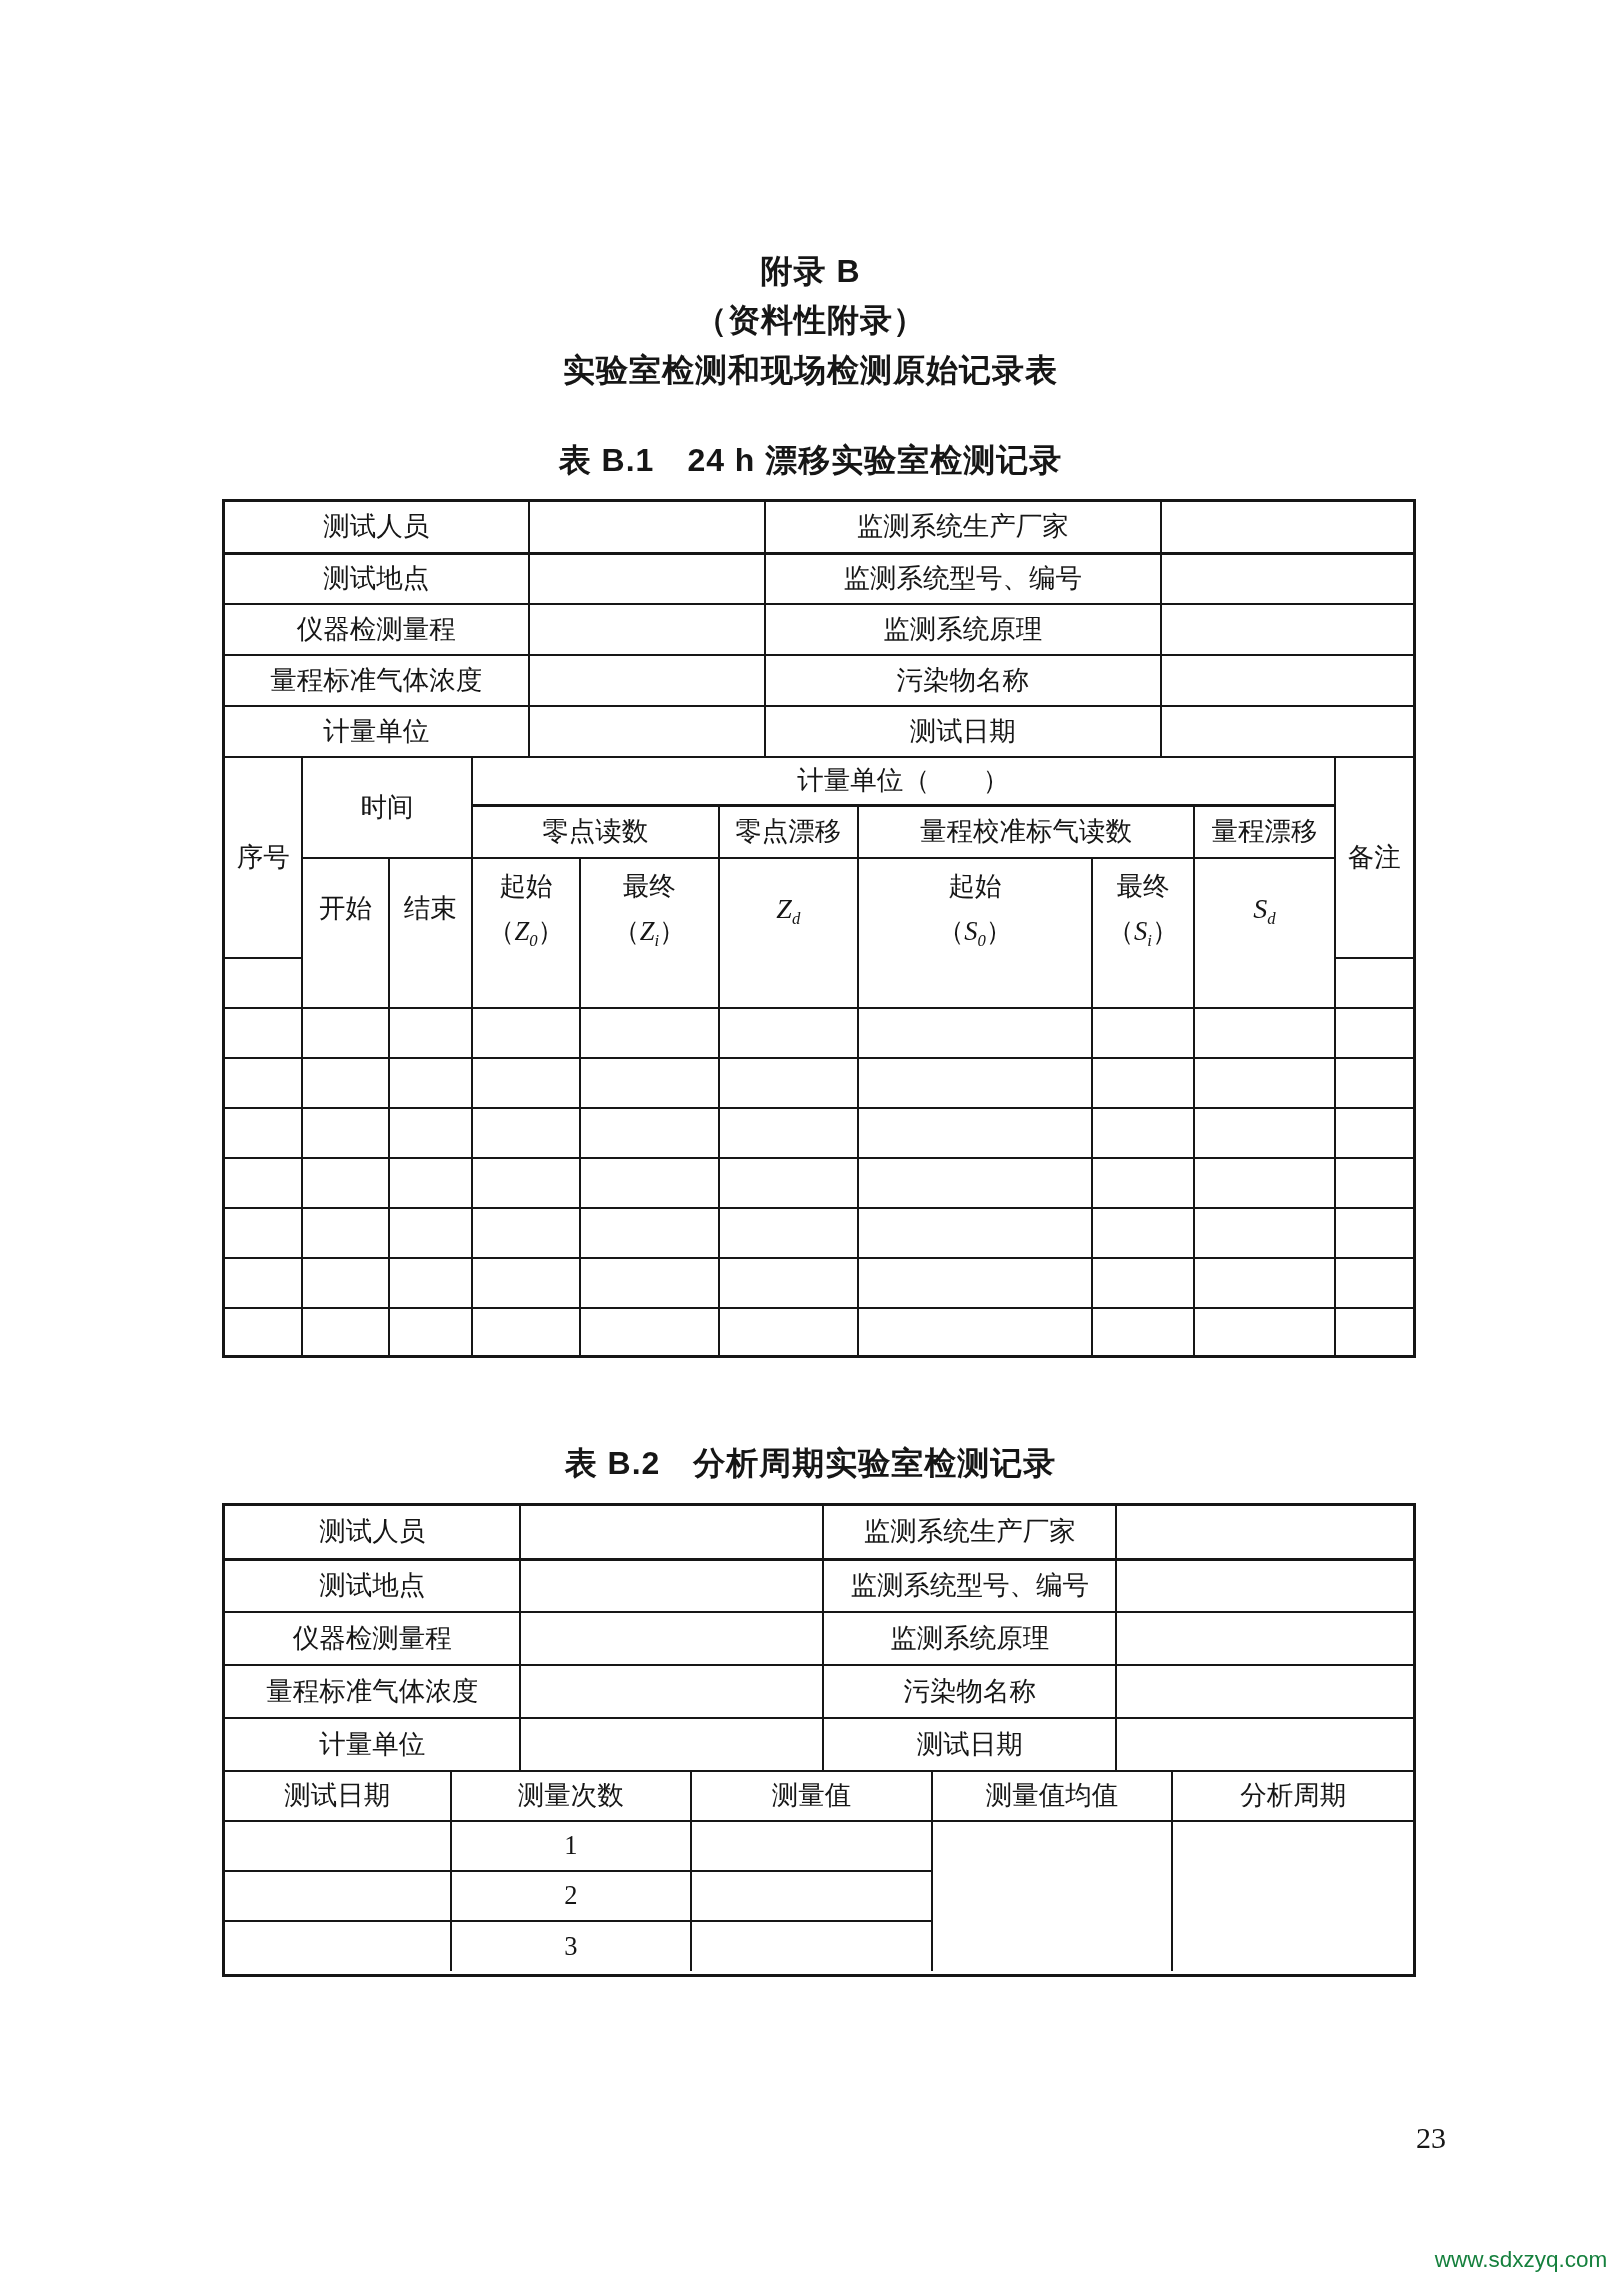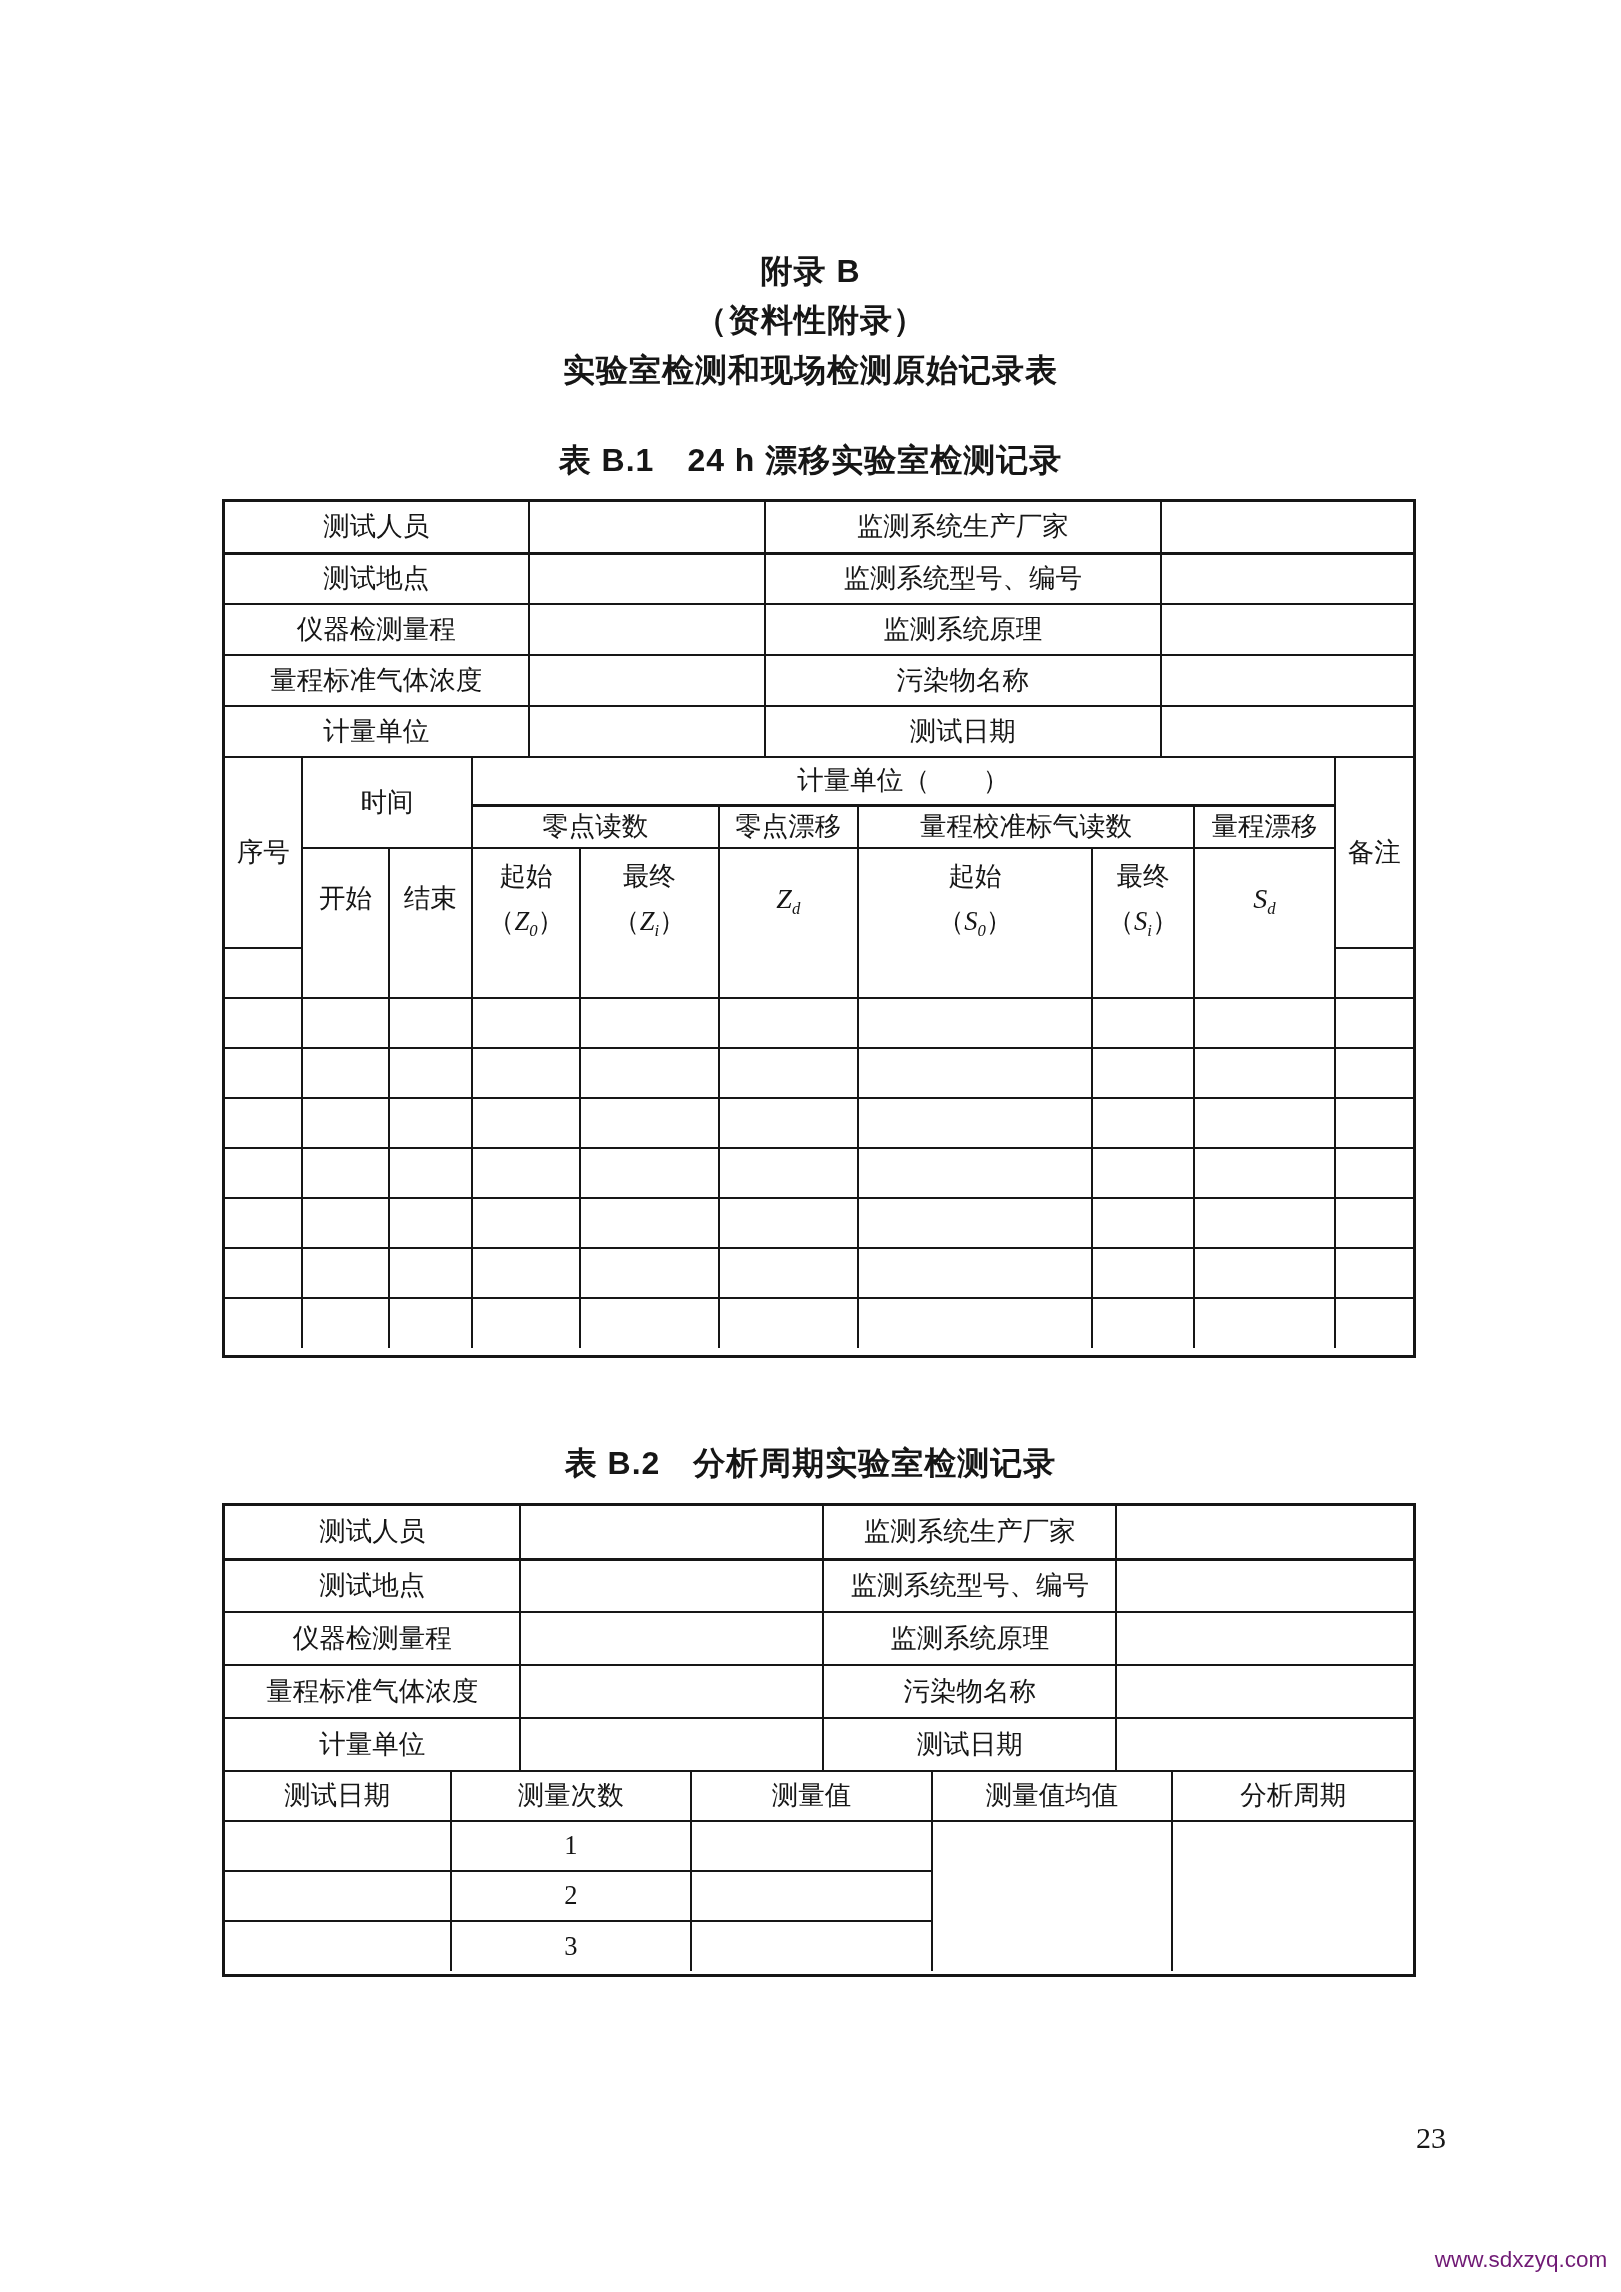--- a/index.html
+++ b/index.html
@@ -60,21 +60,21 @@
   td.no-l { border-left: none !important; margin-left: 24px; }
   td.no-r { border-right: none !important; }
   td.no-b { border-bottom: none !important; }
   td.thick-b { border-bottom: 3.9px solid #161616 !important; }
   table.grid-last tr:last-child > td { border-bottom: none; }
 
   
   #b1-info tr { height: 51px; }
   
   #b1-main tr.hrow-a { height: 47px; }
-  #b1-main tr.hrow-b { height: 43px; }
+  #b1-main tr.hrow-b { height: 53px; }
   #b1-main tr.hrow-c { height: 100px; }
   #b1-main tbody tr  { height: 50px; }
 
   
   #b2-info tr { height: 53px; }
   #b2-meas tr.mhead { height: 49px; }
   #b2-meas tr.mrow  { height: 50px; }
 
   .two-line .l1, .two-line .l2 { display: block; line-height: 45px; }
   .symg { font-style: italic; font-family: "Liberation Serif", "DejaVu Serif", serif; }
@@ -92,21 +92,21 @@
     top: 2121px;
     left: 1416px;
     font-size: 30px;
     font-family: "Liberation Serif", "DejaVu Serif", serif;
   }
   #watermark {
     position: absolute;
     top: 2247px;
     right: 13.7px;
     font-size: 22.5px;
-    color: #701a75;
+    color: #15803d;
     font-family: "Liberation Sans", "DejaVu Sans", sans-serif;
   }
 </style>
 </head>
 <body>
 
 <div class="page">
 
   <div class="heading" id="h-appendix">附录 B</div>
   <div class="heading" id="h-type">（资料性附录）</div>

